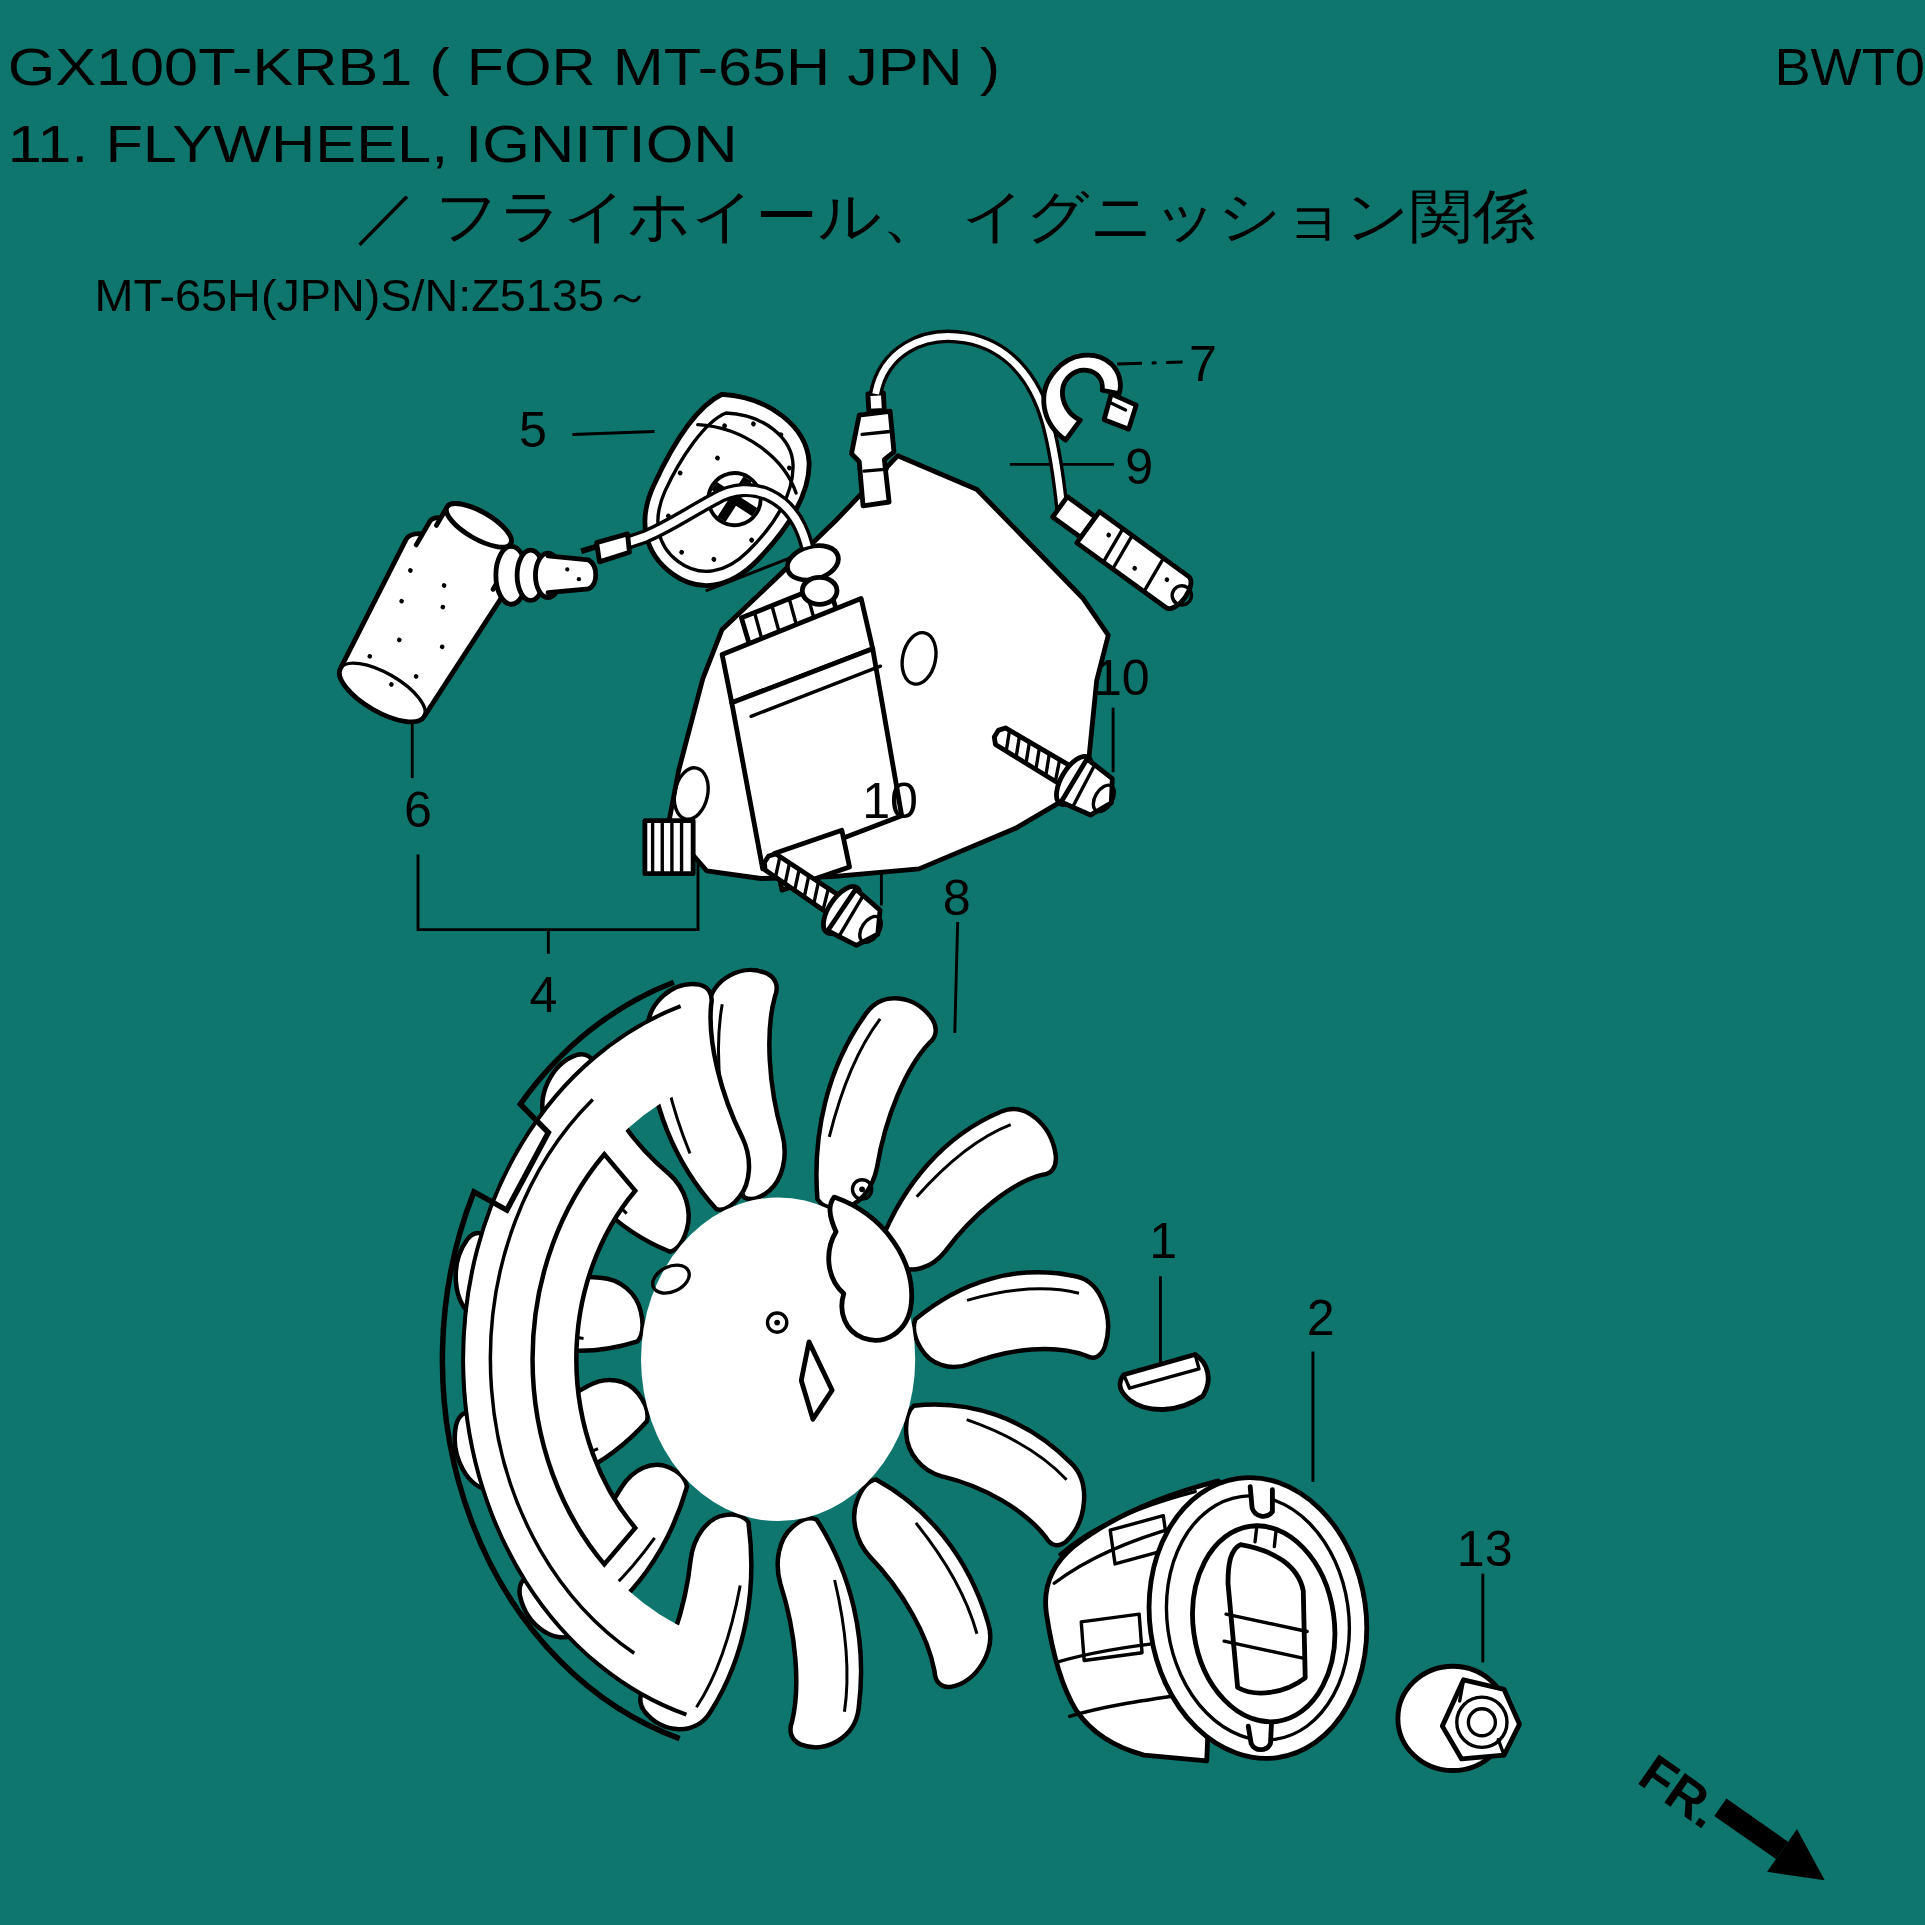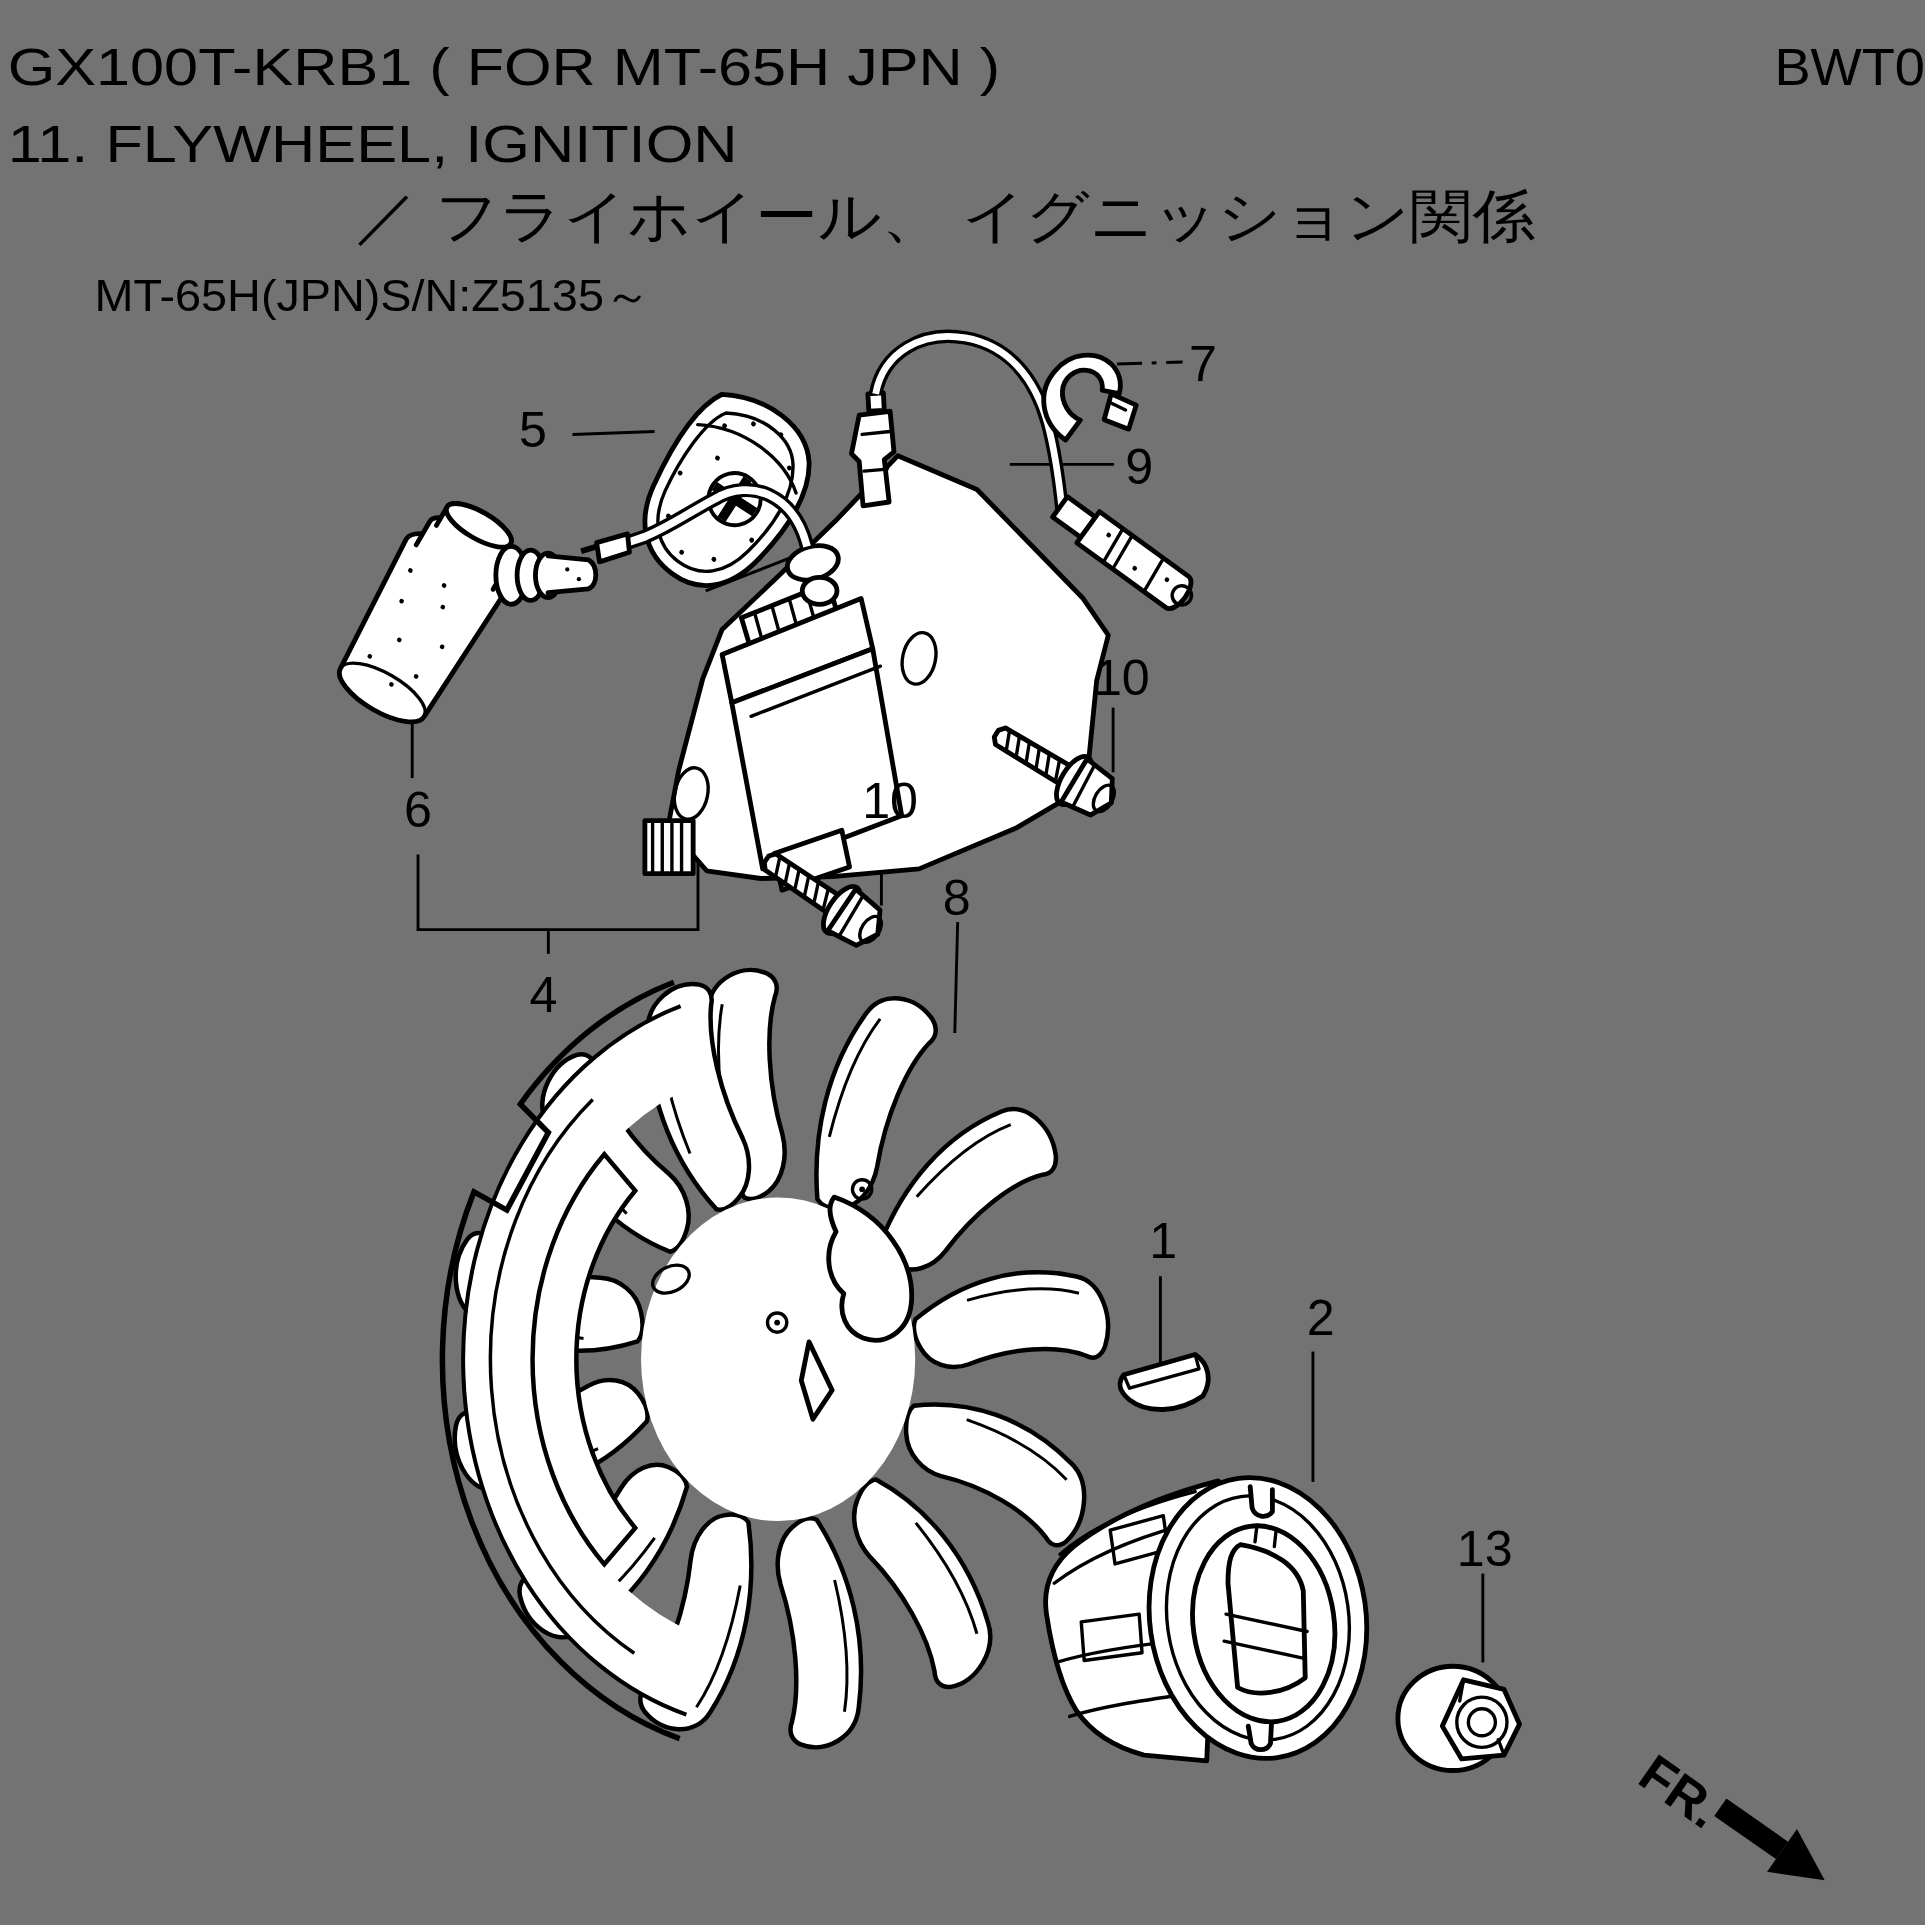--- a/index.html
+++ b/index.html
@@ -1,16 +1,16 @@
 <!DOCTYPE html>
 <html><head>
 <meta charset="utf-8">
 <style>
   html,body{margin:0;padding:0;background:#e8e8e8;}
-  .sheet{width:1925px;height:1925px;background:#737373;position:relative;overflow:hidden;}
+  .sheet{width:1925px;height:1925px;background:#0f766e;position:relative;overflow:hidden;}
   svg{display:block;}
   text{font-family:"Liberation Sans","DejaVu Sans",sans-serif;fill:#000;}
   .hdr{font-size:54px;letter-spacing:0px;}
   .hdr-jp{font-size:60px;}
   .sn{font-size:46px;}
   .callout{font-size:52px;text-anchor:middle;}
   .fr{font-size:54px;font-weight:bold;}
   .ln{stroke:#000;stroke-width:3;fill:none;}
   .art{stroke:#000;stroke-width:5;fill:#fff;stroke-linejoin:round;stroke-linecap:round;}
   .art2{stroke:#000;stroke-width:3.5;fill:none;stroke-linejoin:round;stroke-linecap:round;}

